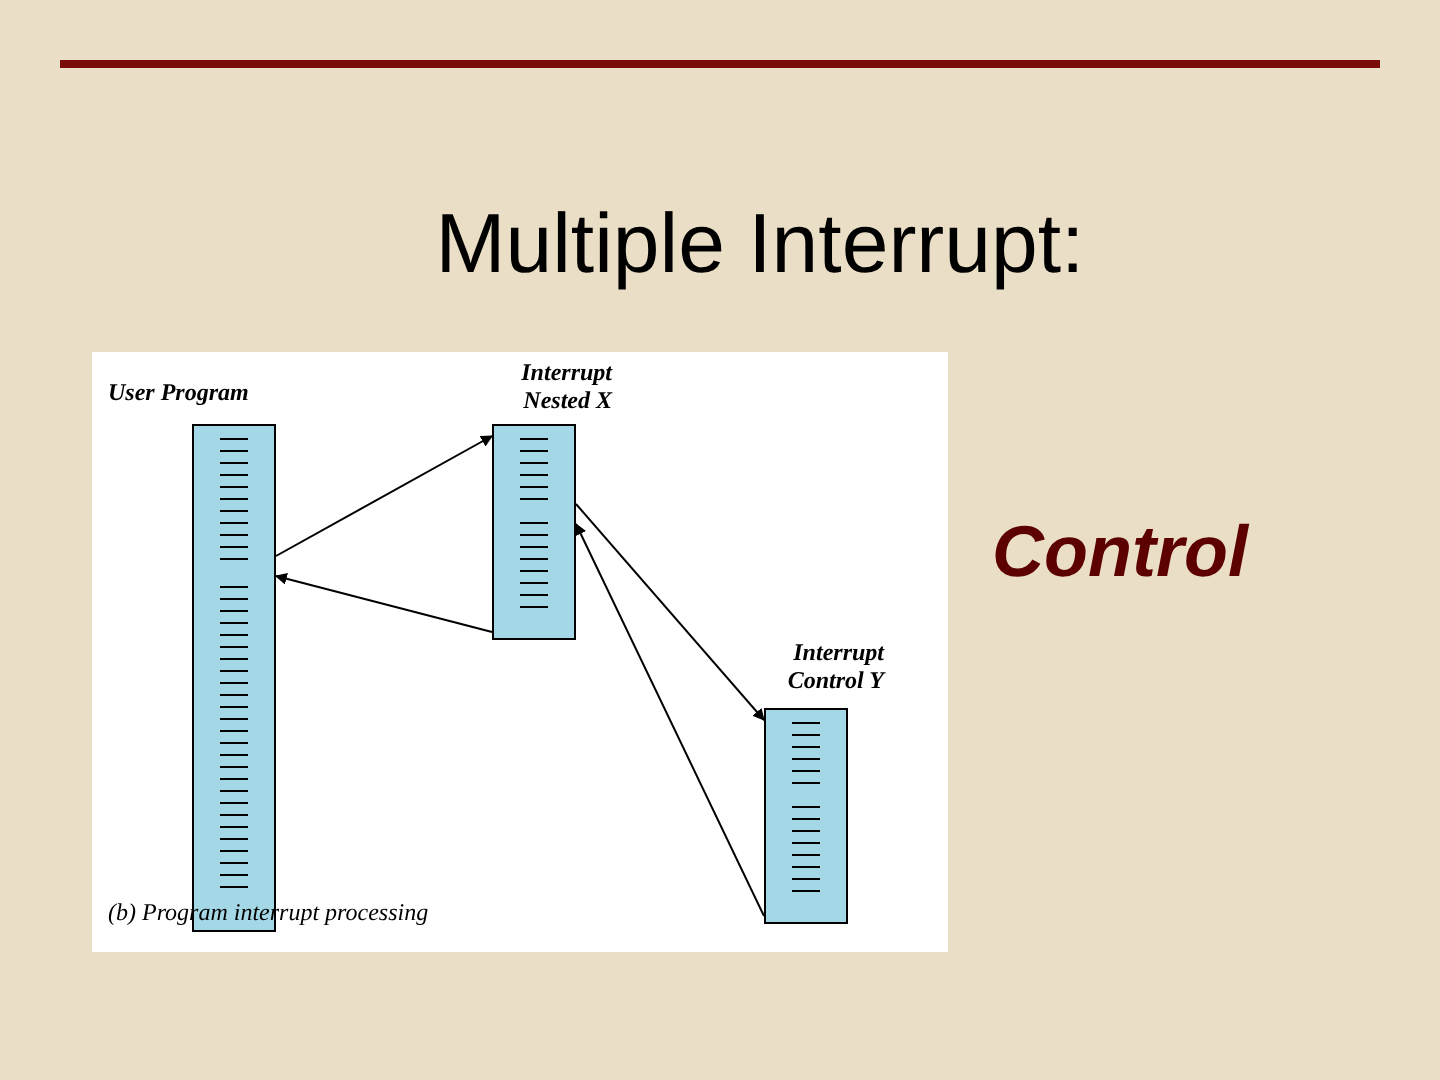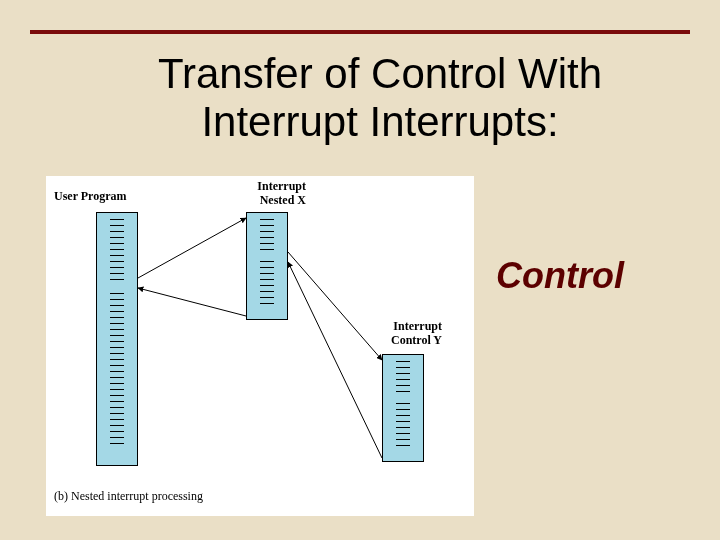--- a/index.html
+++ b/index.html
@@ -34,22 +34,23 @@
     font-size: 36px;
     font-style: italic;
     font-weight: bold;
     color: #5c0000;
   }
   .diagram-panel {
     position: absolute;
     left: 46px;
     top: 176px;
     width: 428px;
-    height: 340px;
+    height: 300px;
     background: #fff;
+    font-style: italic;
   }
   .col-label {
     position: absolute;
     font-size: 12px;
     font-weight: bold;
     font-family: Georgia, 'Times New Roman', serif;
     color: #000;
     text-align: right;
     line-height: 1.15;
   }
@@ -98,22 +99,22 @@
     width: 428px; height: 340px;
     pointer-events: none;
   }
 </style>
 </head>
 <body>
 
 <div class="border-line"></div>
 
 <div class="title">
-  <span>Transfer of Control With</span><br>
-  <span>Interrupt Interrupts:</span>
+  <br>
+  <span>Multiple Interrupt:</span>
 </div>
 
 <div class="nested-label">Control</div>
 
 <div class="diagram-panel">
 
   <div class="col-label user">User Program</div>
   <div class="col-label hx">
     <span>Interrupt</span><br>
     <span>Nested X</span>
@@ -218,14 +219,14 @@
 
     <line x1="92" y1="102" x2="200" y2="42" stroke="#000" stroke-width="1" marker-end="url(#ah)"></line>
 
     <line x1="200" y1="140" x2="92" y2="112" stroke="#000" stroke-width="1" marker-end="url(#ah)"></line>
 
     <line x1="242" y1="76" x2="336" y2="184" stroke="#000" stroke-width="1" marker-end="url(#ah)"></line>
 
     <line x1="336" y1="282" x2="242" y2="86" stroke="#000" stroke-width="1" marker-end="url(#ah)"></line>
   </svg>
 
-  <div class="caption">(b) Nested interrupt processing</div>
+  <div class="caption">(b) Program interrupt processing</div>
 </div>
 
 </body></html>

